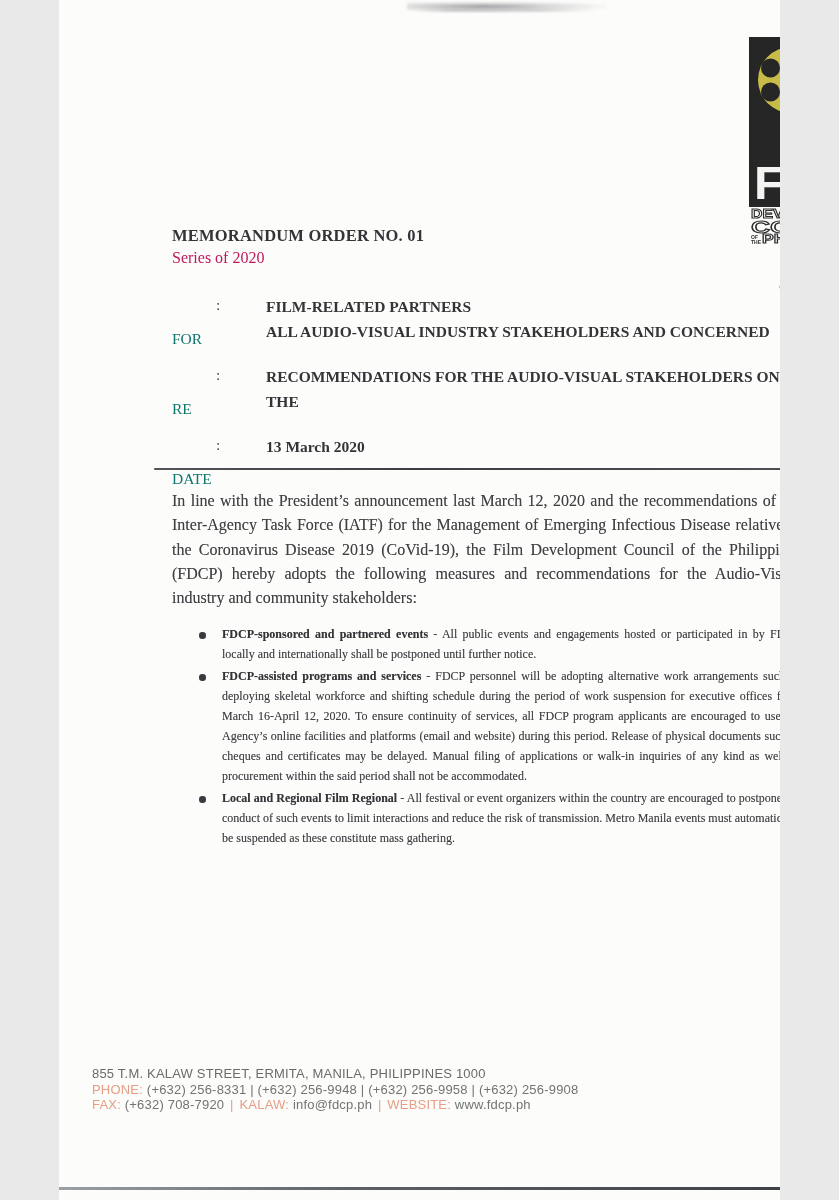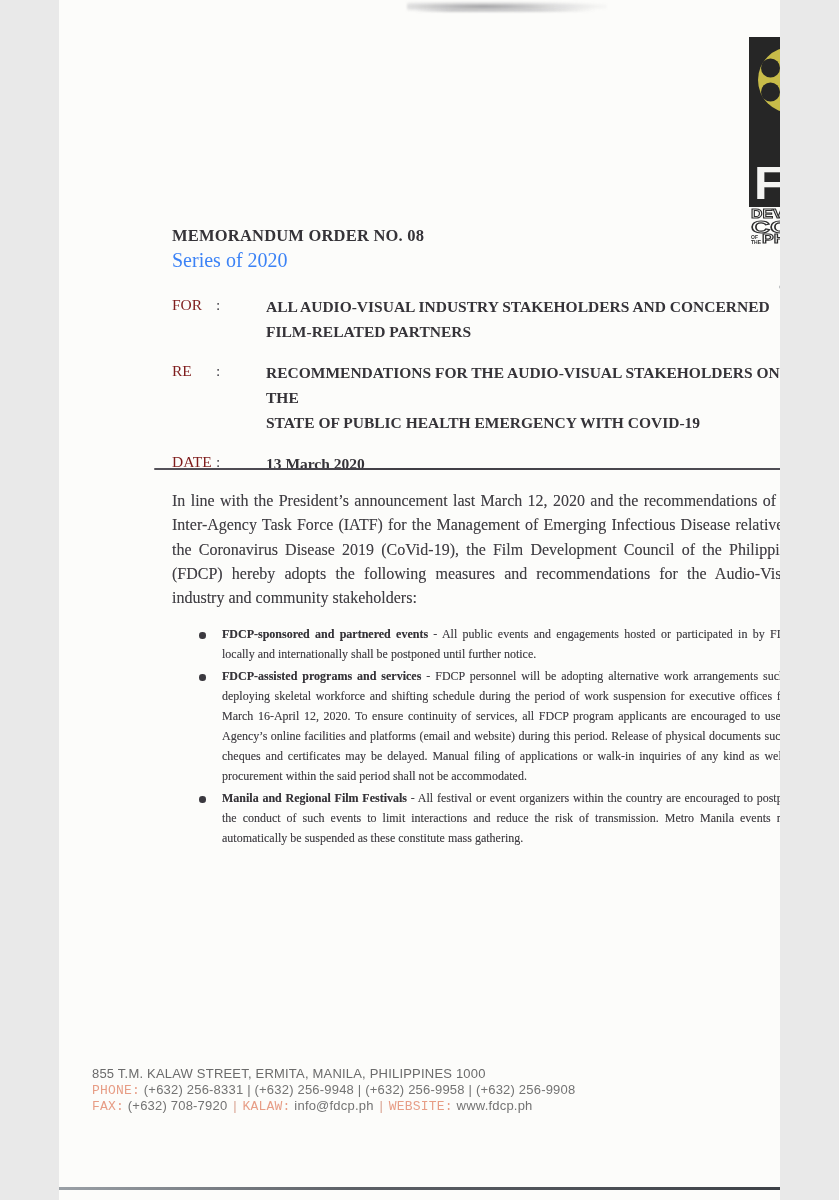--- a/index.html
+++ b/index.html
@@ -28,24 +28,24 @@
   .logo-wrap { position: absolute; left: 690px; top: 37px; width: 124px; }
   .office-text {
     margin-top: 11px;
     font-family: "Liberation Sans", sans-serif;
     font-size: 8.5px; font-weight: bold; letter-spacing: 0.4px;
     color: #4e555e; text-align: right; line-height: 11px;
   }
   
   .memo-head { position: absolute; left: 113px; top: 226px; }
   .memo-title { font-size: 16.5px; font-weight: bold; color: #353338; letter-spacing: 0.2px; }
-  .memo-series { font-size: 20px; margin-top: 3px; color: #3b82f6; }
+  .memo-series { font-size: 16px; margin-top: 3px; color: #be185d; }
   .fields { position: absolute; left: 113px; top: 296px; width: 640px; }
   .field-row { display: grid; grid-template-columns: 44px 50px 1fr; margin-bottom: 18px; }
-  .field-label { font-size: 15.5px; color: #7f1d1d; }
+  .field-label { font-size: 15.5px; color: #0f766e; margin-top: 34px; }
   .field-colon { font-size: 15.5px; color: #45434a; }
   .field-value { font-size: 15.5px; font-weight: bold; color: #353338; line-height: 25px; margin-top: -2px; }
   .rule {
     position: absolute; left: 95px; top: 468px; width: 650px; height: 2px;
     background: linear-gradient(to right, #55525a, #3f3d44 40%, #514f56);
     border-radius: 1px;
   }
   
   .intro {
     position: absolute; left: 113px; top: 489px; width: 629px;
@@ -68,21 +68,21 @@
   }
   .b-bold { font-weight: bold; color: #353338; }
   
   .footer {
     position: absolute; left: 33px; top: 1066px;
     font-family: "Liberation Sans", sans-serif;
     font-size: 13px; line-height: 15.5px; letter-spacing: 0.2px;
     color: #737373;
   }
   .addr { color: #6b6b6b; }
-  .f-label { color: #e79d86; font-family: Liberation Mono, monospace; }
+  .f-label { color: #e79d86; }
   .f-sep { color: #d8a291; padding: 0 2px; }
   .bottom-line {
     position: absolute; left: 0; top: 1187px; width: 839px; height: 3px;
     background: linear-gradient(to right, #9aa0a6, #5c6066 35%, #45494f 75%, #34383d);
   }
 </style>
 </head>
 <body>
 
 <div class="page">
@@ -124,58 +124,57 @@
       <text x="2" y="207" font-family="Liberation Sans, sans-serif" font-weight="bold" font-size="5" fill="#2e2e2e">THE</text>
       <text x="13" y="206" font-family="Liberation Sans, sans-serif" font-weight="bold" font-size="13" fill="#fcfcfa" stroke="#2e2e2e" stroke-width="1" textLength="109" lengthAdjust="spacingAndGlyphs">PHILIPPINES</text>
     </svg>
     <div class="office-text">
       <div>OFFICE OF THE CONCERNED</div>
       <div>OF THE PHILIPPINES</div>
     </div>
   </div>
 
   <div class="memo-head">
-    <div class="memo-title">MEMORANDUM ORDER NO. 08</div>
+    <div class="memo-title">MEMORANDUM ORDER NO. 01</div>
     <div class="memo-series">Series of 2020</div>
   </div>
 
   <div class="fields">
     <div class="field-row">
       <div class="field-label">FOR</div>
       <div class="field-colon">:</div>
       <div class="field-value">
+        <div>FILM-RELATED PARTNERS</div>
         <div>ALL AUDIO-VISUAL INDUSTRY STAKEHOLDERS AND CONCERNED</div>
-        <div>FILM-RELATED PARTNERS</div>
       </div>
     </div>
     <div class="field-row">
       <div class="field-label">RE</div>
       <div class="field-colon">:</div>
       <div class="field-value">
         <div>RECOMMENDATIONS FOR THE AUDIO-VISUAL STAKEHOLDERS ON THE</div>
-        <div>STATE OF PUBLIC HEALTH EMERGENCY WITH COVID-19</div>
       </div>
     </div>
     <div class="field-row">
       <div class="field-label">DATE</div>
       <div class="field-colon">:</div>
       <div class="field-value">
         <div>13 March 2020</div>
       </div>
     </div>
   </div>
 
   <div class="rule"></div>
 
   <p class="intro">In line with the President’s announcement last March 12, 2020 and the recommendations of the Inter-Agency Task Force (IATF) for the Management of Emerging Infectious Disease relative to the Coronavirus Disease 2019 (CoVid-19), the Film Development Council of the Philippines (FDCP) hereby adopts the following measures and recommendations for the Audio-Visual industry and community stakeholders:</p>
 
   <ul class="bullets">
     <li><span class="b-bold">FDCP-sponsored and partnered events</span><span> - All public events and engagements hosted or participated in by FDCP locally and internationally shall be postponed until further notice.</span></li>
     <li><span class="b-bold">FDCP-assisted programs and services</span><span> - FDCP personnel will be adopting alternative work arrangements such as deploying skeletal workforce and shifting schedule during the period of work suspension for executive offices from March 16-April 12, 2020. To ensure continuity of services, all FDCP program applicants are encouraged to use the Agency’s online facilities and platforms (email and website) during this period. Release of physical documents such as cheques and certificates may be delayed. Manual filing of applications or walk-in inquiries of any kind as well as procurement within the said period shall not be accommodated.</span></li>
-    <li><span class="b-bold">Manila and Regional Film Festivals</span><span> - All festival or event organizers within the country are encouraged to postpone the conduct of such events to limit interactions and reduce the risk of transmission. Metro Manila events must automatically be suspended as these constitute mass gathering.</span></li>
+    <li><span class="b-bold">Local and Regional Film Regional</span><span> - All festival or event organizers within the country are encouraged to postpone the conduct of such events to limit interactions and reduce the risk of transmission. Metro Manila events must automatically be suspended as these constitute mass gathering.</span></li>
   </ul>
 
   <div class="footer">
     <div class="addr">855 T.M. KALAW STREET, ERMITA, MANILA, PHILIPPINES 1000</div>
     <div>
       <span class="f-label">PHONE:</span>
       <span>(+632) 256-8331 | (+632) 256-9948 | (+632) 256-9958 | (+632) 256-9908</span>
     </div>
     <div>
       <span class="f-label">FAX:</span>

